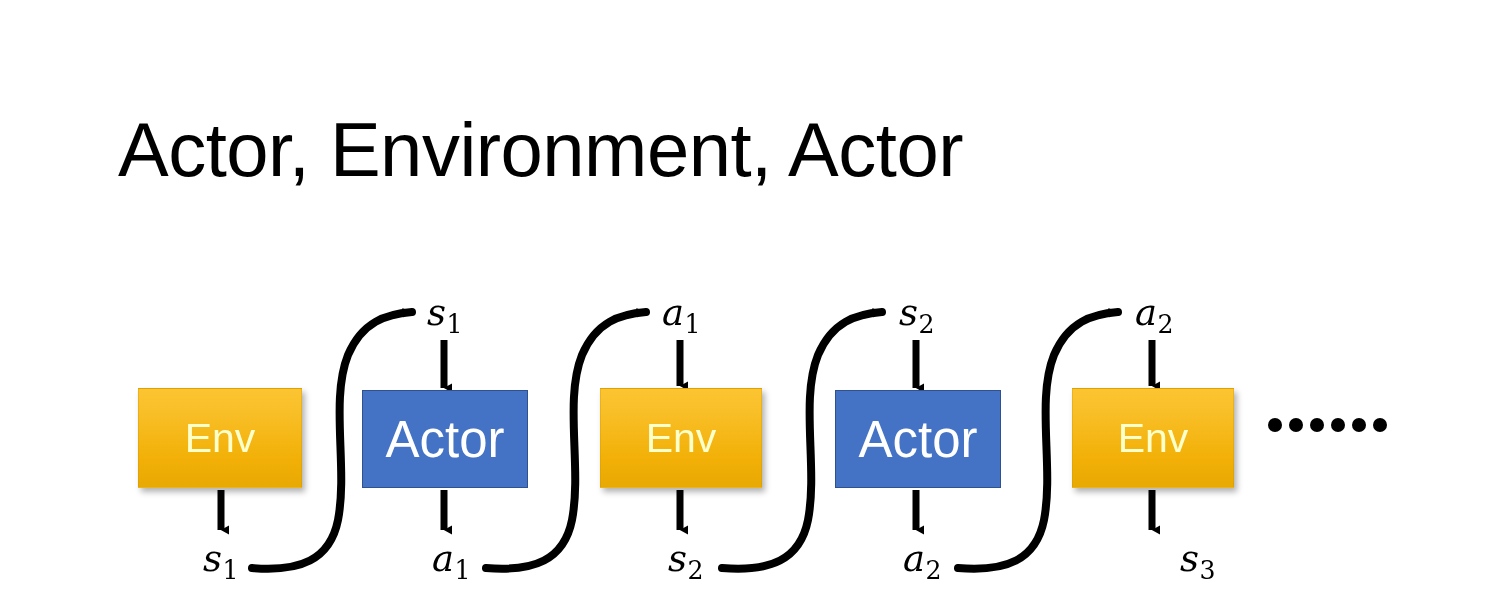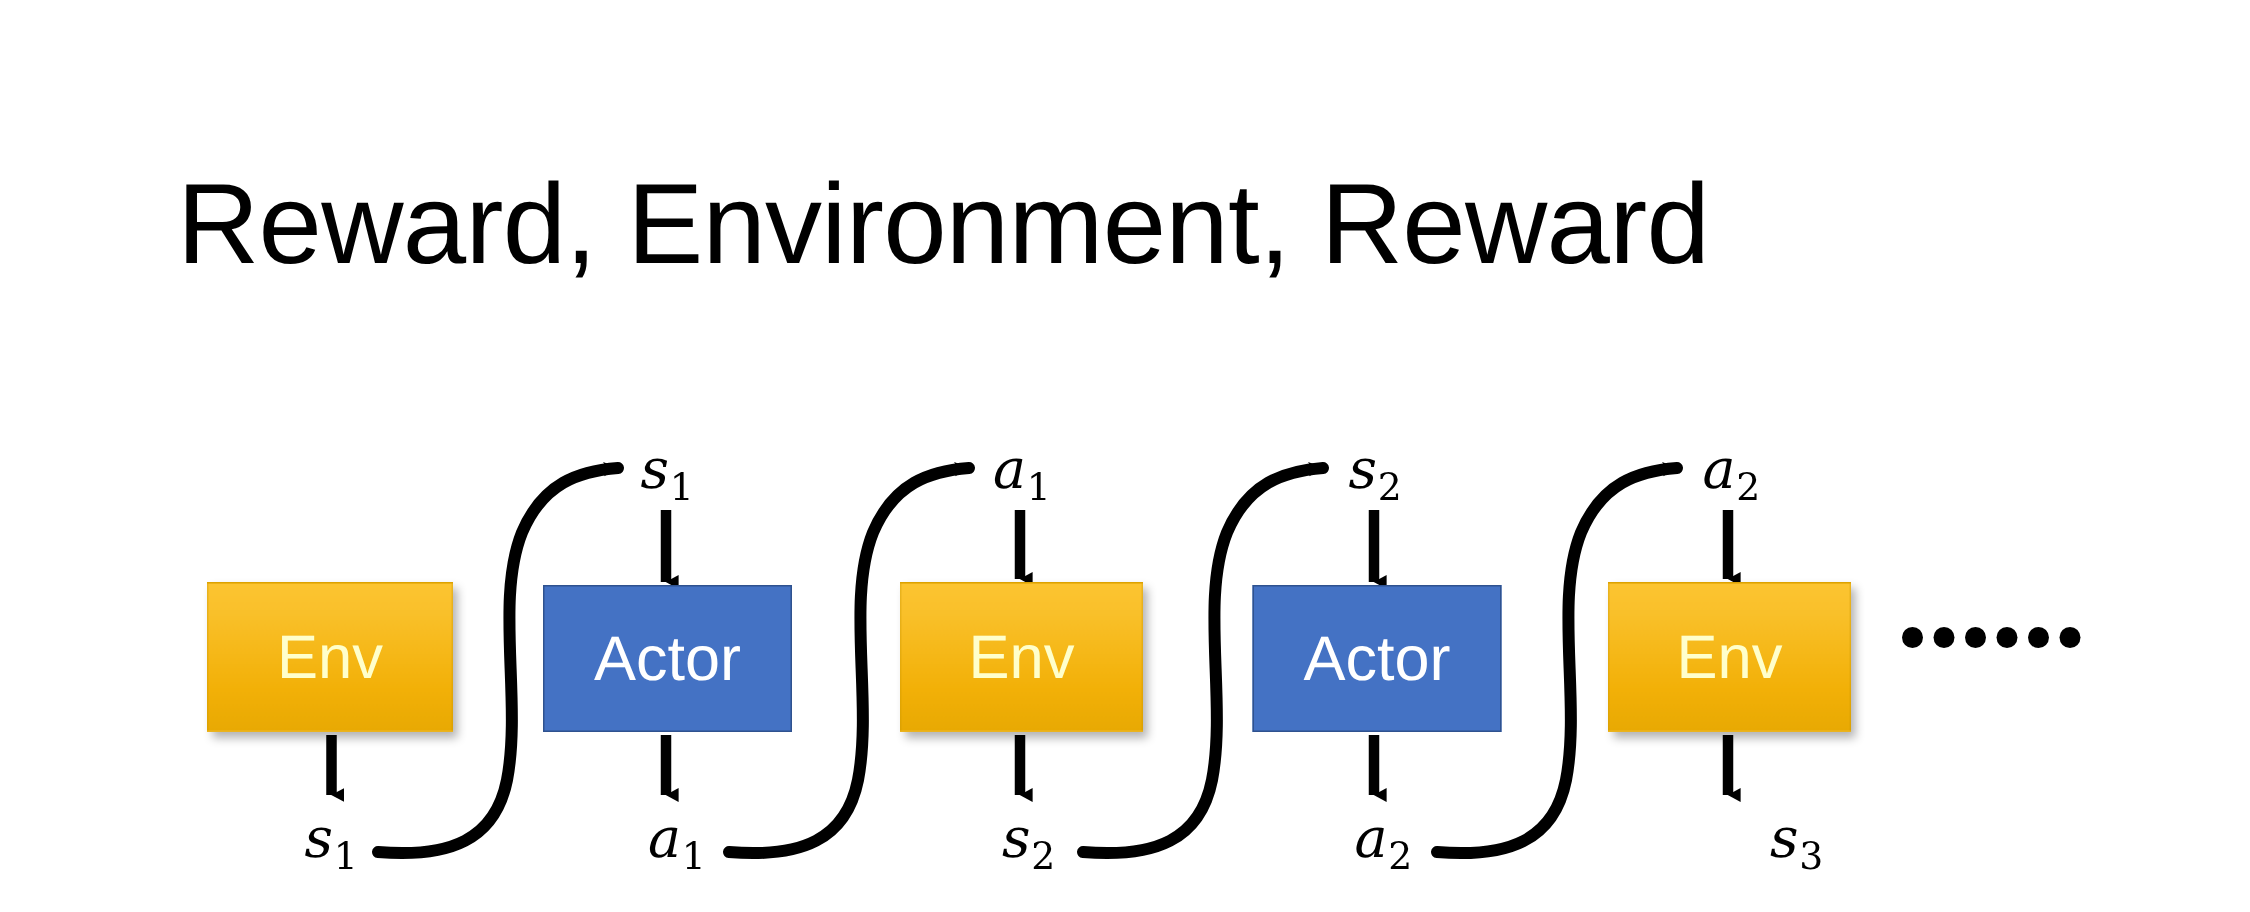--- a/index.html
+++ b/index.html
@@ -64,21 +64,21 @@
   .node-env {
     background: linear-gradient(to bottom, #FCC431 0%, #F9C02A 20%, #F2B007 72%, #E8A903 100%);
     color: #FFFFCB;
     font-size: 41px;
     border: 1px solid rgba(200,150,0,0.35);
     box-shadow: 3px 4px 6px rgba(0,0,0,0.30);
   }
   .node-actor {
     background: #4472C4;
     color: #FFFFFF;
-    font-size: 42px;
+    font-size: 51px;
     border: 1px solid #2F528F;
   }
 
   
   .mlabel {
     position: absolute;
     font-family: "DejaVu Serif", serif;
     font-size: 37px;
     color: #000000;
     white-space: nowrap;
@@ -114,21 +114,21 @@
     height: 14px;
     border-radius: 50%;
     background: #000000;
   }
 </style>
 </head>
 <body>
 
 <div id="slide">
 
-  <div id="slide-title">Reward, Environment, Reward</div>
+  <div id="slide-title">Actor, Environment, Actor</div>
 
   <div id="diagram">
 
     <svg id="arrow-layer" viewBox="0 0 1500 608" width="1500" height="608" xmlns="http://www.w3.org/2000/svg">
       <defs>
         <marker id="head-down" markerWidth="10" markerHeight="9" refX="5" refY="8.4" orient="auto" markerUnits="userSpaceOnUse">
           <path d="M 0.4 0 L 9.6 0 L 5 8.6 Z" fill="#000000"></path>
         </marker>
         <marker id="head-curve" markerWidth="11" markerHeight="10" refX="9.6" refY="5" orient="auto" markerUnits="userSpaceOnUse">
           <path d="M 0 0.3 L 10.4 5 L 0 9.7 L 2.1 5 Z" fill="#000000"></path>

